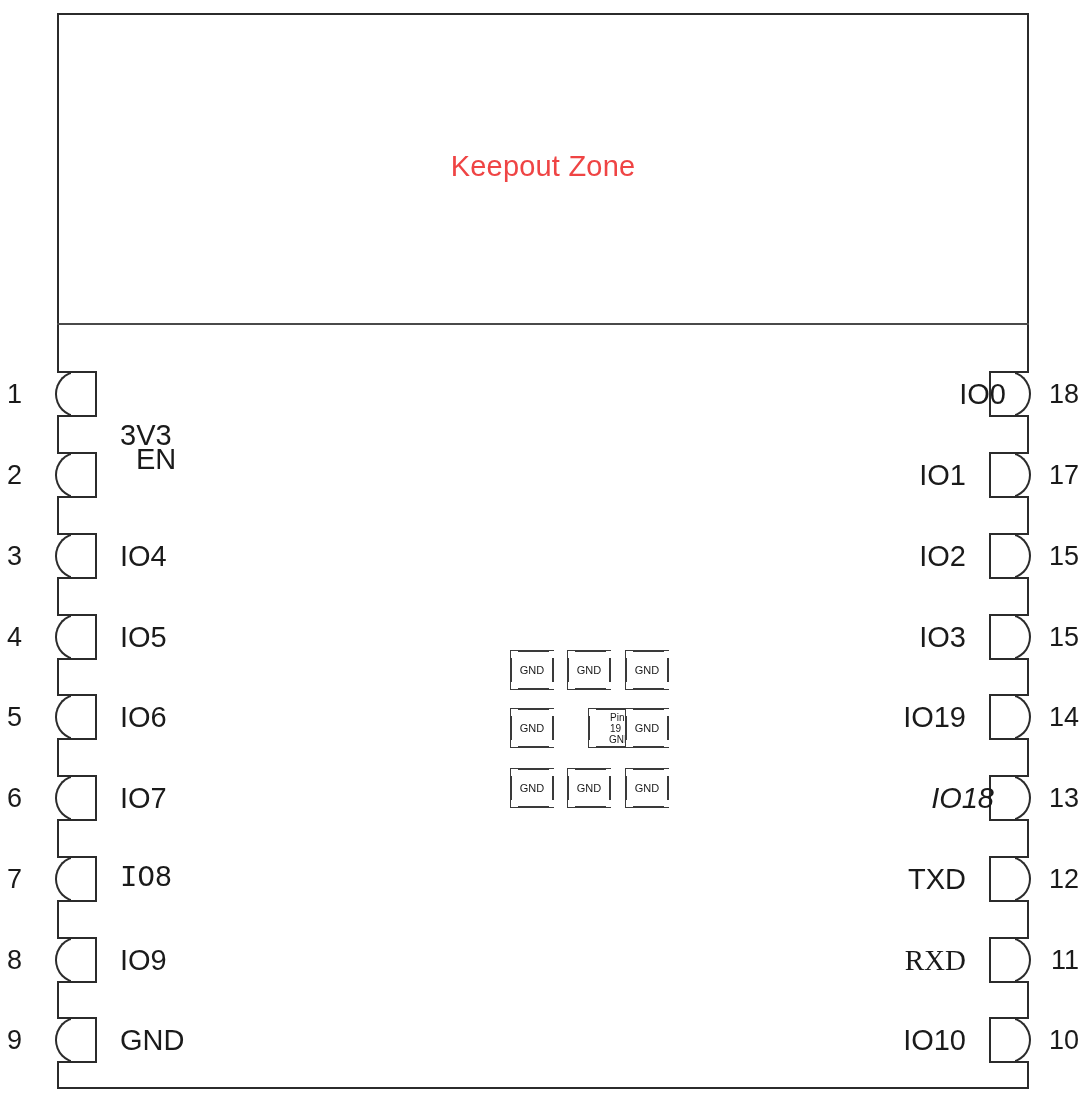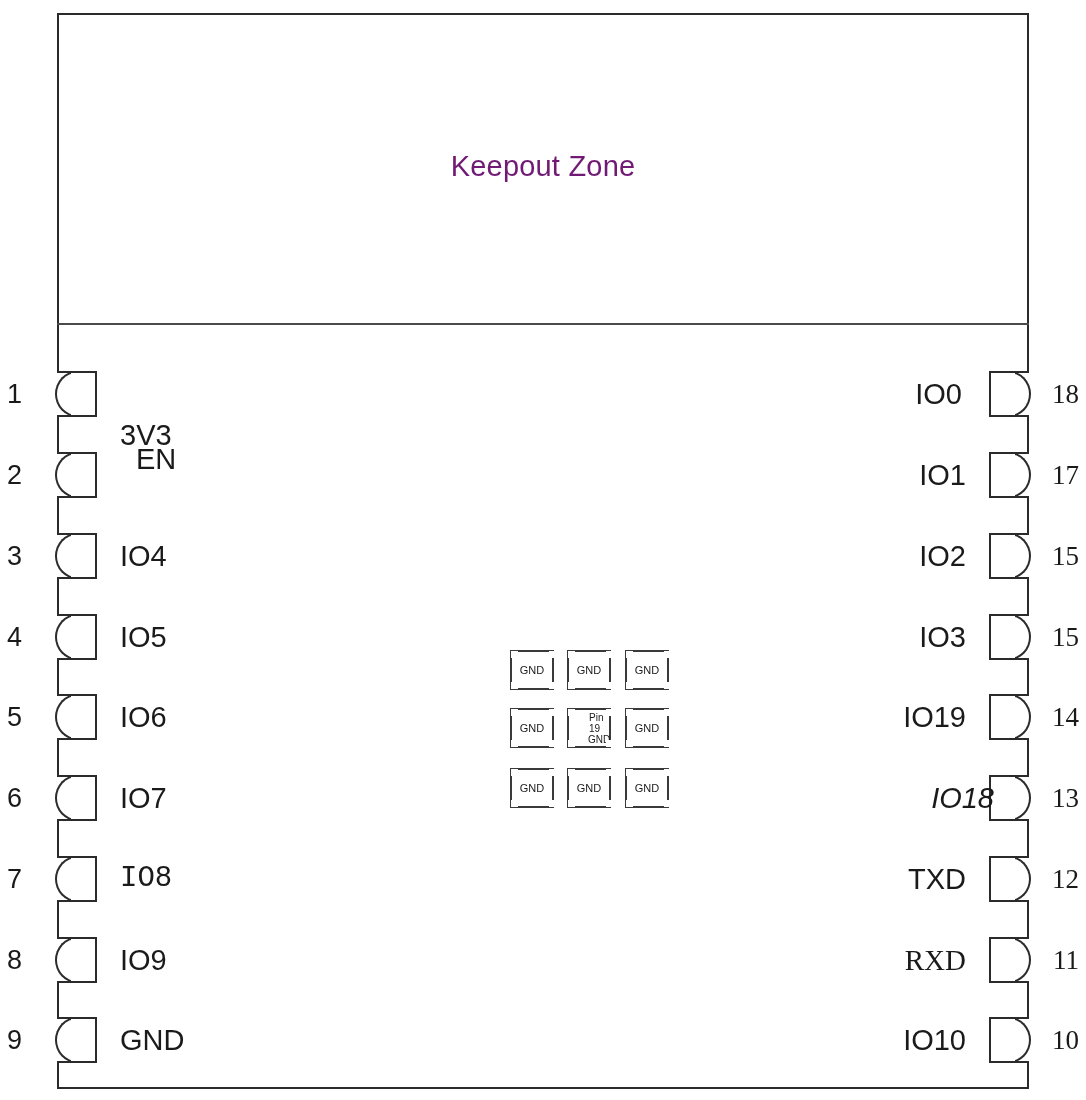--- a/index.html
+++ b/index.html
@@ -43,21 +43,21 @@
     border-top: 2px solid #4a4a4a;
   }
 
   .keepout-label {
     position: absolute;
     left: 57px;
     top: 150px;
     width: 972px;
     text-align: center;
     font-size: 29px;
-    color: #701a75;
+    color: #ef4444;
     letter-spacing: 0.2px;
   }
 
   
   .pad {
     position: absolute;
     width: 40px;
     height: 46px;
     box-sizing: border-box;
     border: 2px solid #2b2b2b;
@@ -119,21 +119,21 @@
   }
 
   .pad-number {
     position: absolute;
     width: 40px;
     font-size: 27px;
     line-height: 46px;
     color: #1a1a1a;
   }
   .pad-number.left  { text-align: left; }
-  .pad-number.right { text-align: right; font-family: Liberation Serif, serif; }
+  .pad-number.right { text-align: right; }
 
   .pad-name {
     position: absolute;
     font-size: 29px;
     line-height: 46px;
     color: #1a1a1a;
     white-space: nowrap;
   }
   .pad-name.left  { text-align: left; }
   .pad-name.right { text-align: right; }
@@ -212,21 +212,21 @@
     <div class="pad-name left" style="left:120px; top:937px;">IO9</div>
 
     <div class="pad left" style="left:57px;  top:1017px;"></div>
     <div class="pad-number left" style="left:7px;   top:1017px;">9</div>
     <div class="pad-name left" style="left:120px; top:1017px;">GND</div>
   </div>
 
   <div>
     <div class="pad right" style="left:989px; top:371px;"></div>
     <div class="pad-number right" style="left:1039px; top:371px;">18</div>
-    <div class="pad-name right" style="left:712px; top:371px; width:250px;text-align:right;">IO0</div>
+    <div class="pad-name right" style="left:756px; top:371px; width:250px;text-align:right;">IO0</div>
 
     <div class="pad right" style="left:989px; top:452px;"></div>
     <div class="pad-number right" style="left:1039px; top:452px;">17</div>
     <div class="pad-name right" style="left:716px; top:452px; width:250px;">IO1</div>
 
     <div class="pad right" style="left:989px; top:533px;"></div>
     <div class="pad-number right" style="left:1039px; top:533px;">15</div>
     <div class="pad-name right" style="left:716px; top:533px; width:250px;">IO2</div>
 
     <div class="pad right" style="left:989px; top:614px;"></div>
@@ -261,21 +261,21 @@
     <div class="gnd-pad" style="left:567px; top:650px;">
       <span class="l1">GND</span>
     </div>
     <div class="gnd-pad" style="left:625px; top:650px;">
       <span class="l1">GND</span>
     </div>
 
     <div class="gnd-pad" style="left:510px; top:708px;">
       <span class="l1">GND</span>
     </div>
-    <div class="gnd-pad two-line" style="left:567px; top:708px;padding-left:20px;">
+    <div class="gnd-pad two-line" style="left:588px; top:708px;padding-left:20px;">
       <span class="l1">Pin 19</span>
       <span class="l2">GND</span>
     </div>
     <div class="gnd-pad" style="left:625px; top:708px;">
       <span class="l1">GND</span>
     </div>
 
     <div class="gnd-pad" style="left:510px; top:768px;">
       <span class="l1">GND</span>
     </div>

